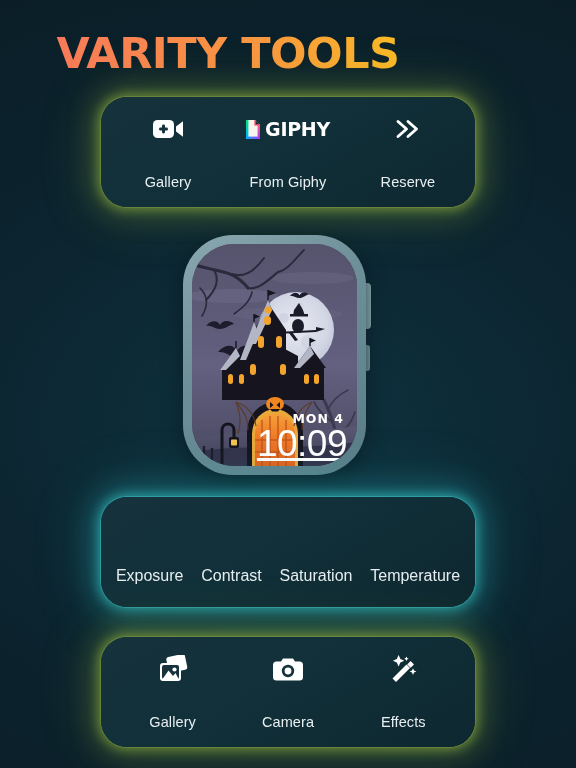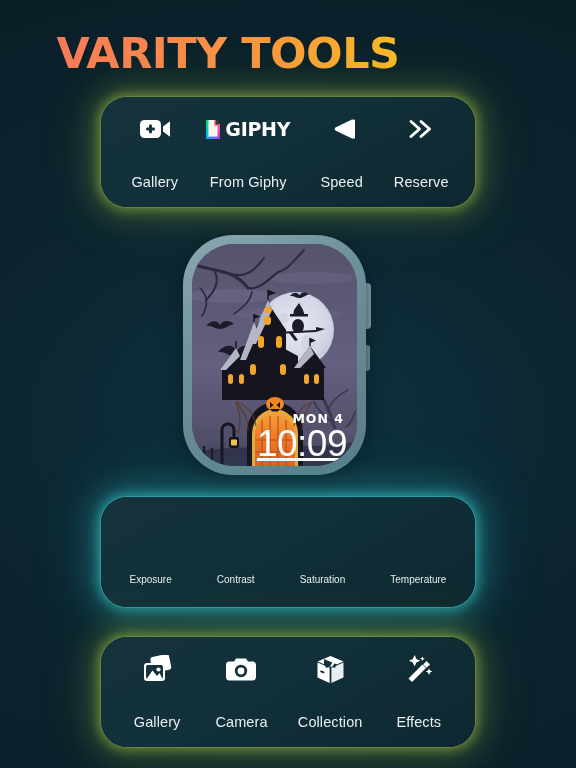--- a/index.html
+++ b/index.html
@@ -128,21 +128,21 @@
   .adj-row {
     position: absolute;
     bottom: 22px;
     left: 0;
     width: 100%;
     display: flex;
     justify-content: space-around;
     padding: 0 6px;
   }
   .adj-row .label {
-    font-size: 10px;
+    font-size: 16px;
     color: #e6eef0;
     white-space: nowrap;
   }
 
   
   #watch {
     position: absolute;
     left: 183px;
     top: 235px;
     width: 183px;
@@ -251,28 +251,20 @@
               <rect x="11.6" y="5" width="2.4" height="14" fill="url(#gphR)"></rect>
               <path d="M9 0 L14 5 H9 Z" fill="#0e2730"></path>
               <path d="M9 0 L9 5 L14 5" fill="none" stroke="#ff5e7a" stroke-width="1.4"></path>
             </svg>
             <span class="giphy-word">GIPHY</span>
           </span>
         </span>
         <span class="label">From Giphy</span>
       </div>
 
-      <div class="item">
-        <span class="glyph">
-          <svg width="26" height="26" viewBox="0 0 26 26">
-            <path d="M23 3.4 A2.6 2.6 0 0 1 23 22.6 L6.4 14.6 a2.6 2.6 0 0 1 0 -3.2 Z" fill="#ffffff"></path>
-          </svg>
-        </span>
-        <span class="label">Speed</span>
-      </div>
 
       <div class="item">
         <span class="glyph">
           <svg width="28" height="22" viewBox="0 0 28 22">
             <path d="M4 3.5 L12.5 11 L4 18.5" fill="none" stroke="#ffffff" stroke-width="2.9" stroke-linecap="round" stroke-linejoin="round"></path>
             <path d="M14 3.5 L22.5 11 L14 18.5" fill="none" stroke="#ffffff" stroke-width="2.9" stroke-linecap="round" stroke-linejoin="round"></path>
           </svg>
         </span>
         <span class="label">Reserve</span>
       </div>
@@ -484,33 +476,20 @@
         <span class="glyph">
           <svg width="30" height="24" viewBox="0 0 30 24">
             <path d="M10 1.5 h10 l2 3 h4.5 A3.5 3.5 0 0 1 30 8 v12 a3.5 3.5 0 0 1 -3.5 3.5 h-23 A3.5 3.5 0 0 1 0 20 V8 a3.5 3.5 0 0 1 3.5 -3.5 H8 Z" fill="#ffffff"></path>
             <circle cx="15" cy="14" r="6.2" fill="#16323d"></circle>
             <circle cx="15" cy="14" r="3.4" fill="#ffffff"></circle>
           </svg>
         </span>
         <span class="label">Camera</span>
       </div>
 
-      <div class="item">
-        <span class="glyph">
-          <svg width="29" height="29" viewBox="0 0 29 29">
-            <path d="M14.5 1 L27.5 6.5 L14.5 12 L1.5 6.5 Z" fill="#ffffff"></path>
-            <path d="M1.5 7.6 L13.6 12.8 L13.6 28 L1.5 22.6 Z" fill="#ffffff"></path>
-            <path d="M27.5 7.6 L15.4 12.8 L15.4 28 L27.5 22.6 Z" fill="#e9eef0"></path>
-            <path d="M8 4 L21 9.4 L18.6 13 L14.5 11.2 L10.4 13 L8 9.6 Z" fill="#16323d"></path>
-            <path d="M14.5 11 L16.4 7.2 L18.6 8.2 L16.2 11.8 Z" fill="#ffffff"></path>
-            <rect x="4" y="15.8" width="4.5" height="2" rx="1" fill="#16323d" transform="rotate(23 6 17)"></rect>
-          </svg>
-        </span>
-        <span class="label">Collection</span>
-      </div>
 
       <div class="item">
         <span class="glyph">
           <svg width="28" height="28" viewBox="0 0 28 28">
             <path d="M3.5 25.5 L17.5 11.5 L21 15 L7 29 Z" transform="translate(0,-2)" fill="#ffffff"></path>
             <path d="M18.2 9.4 L21.6 6 L25 9.4 L21.6 12.8 Z" fill="#ffffff"></path>
             <path d="M9.6 0 L11.4 3.9 L15.3 5.7 L11.4 7.5 L9.6 11.4 L7.8 7.5 L3.9 5.7 L7.8 3.9 Z" fill="#ffffff"></path>
             <path d="M24 13.2 L25 15.6 L27.4 16.6 L25 17.6 L24 20 L23 17.6 L20.6 16.6 L23 15.6 Z" fill="#ffffff"></path>
             <path d="M17.4 1.4 L18.1 3 L19.7 3.7 L18.1 4.4 L17.4 6 L16.7 4.4 L15.1 3.7 L16.7 3 Z" fill="#ffffff"></path>
           </svg>

